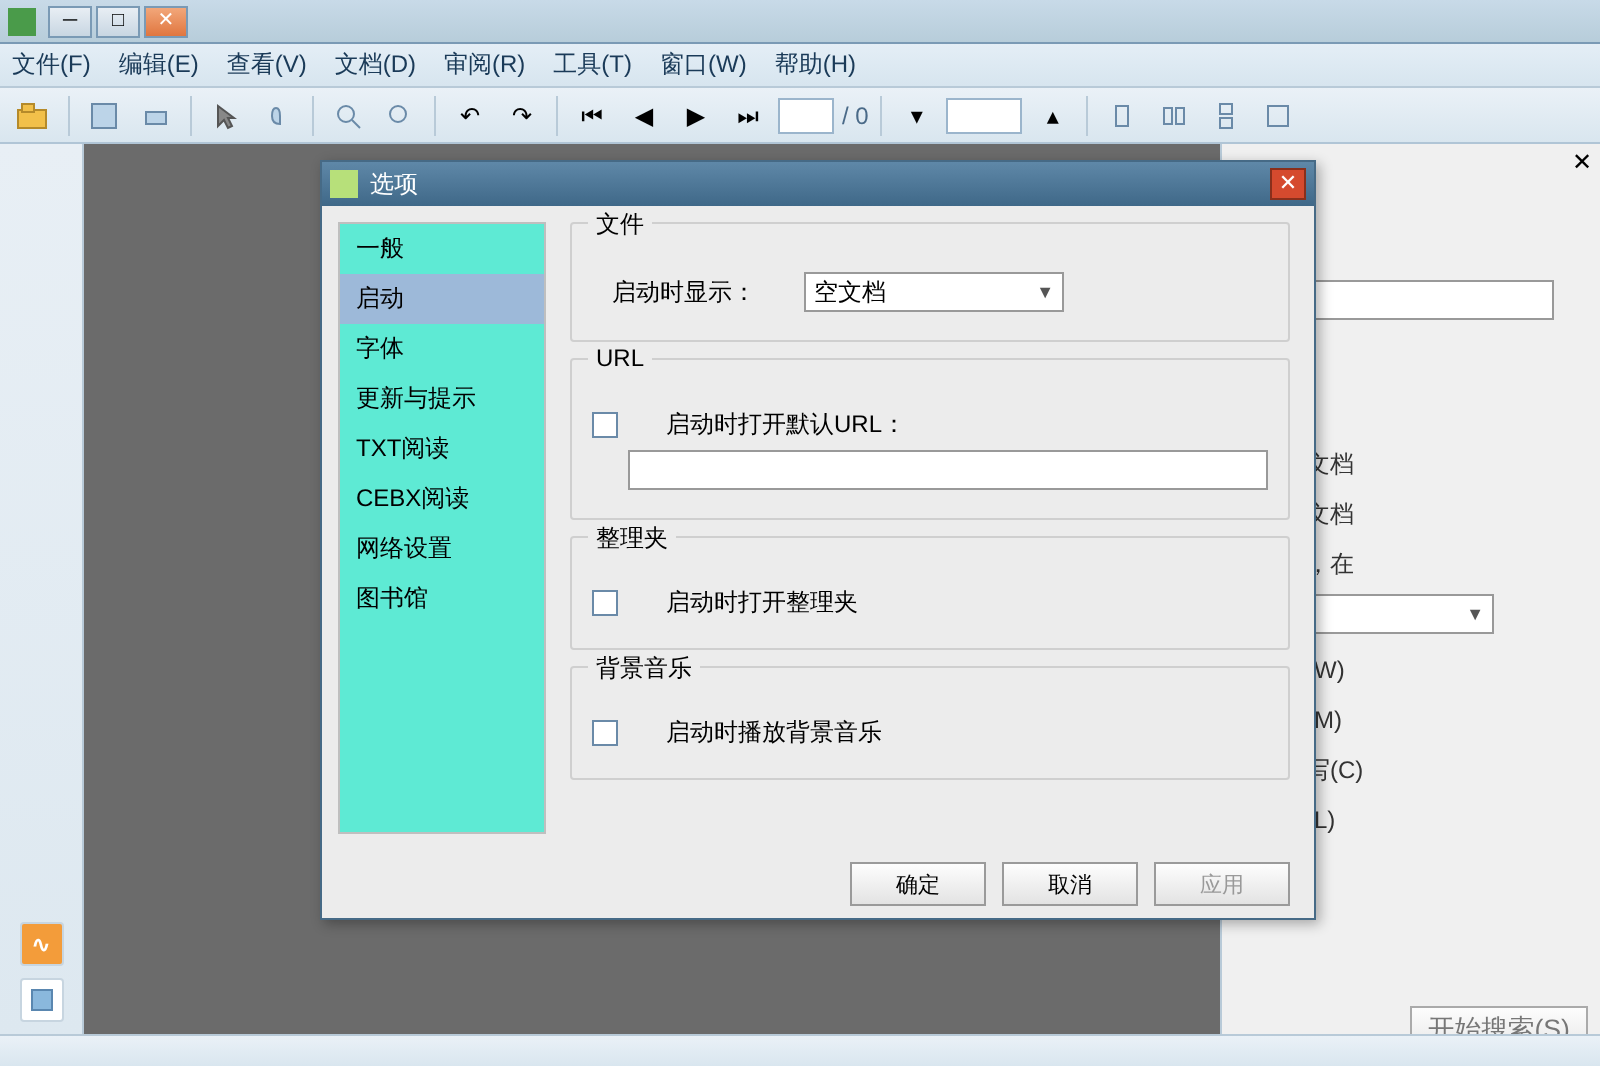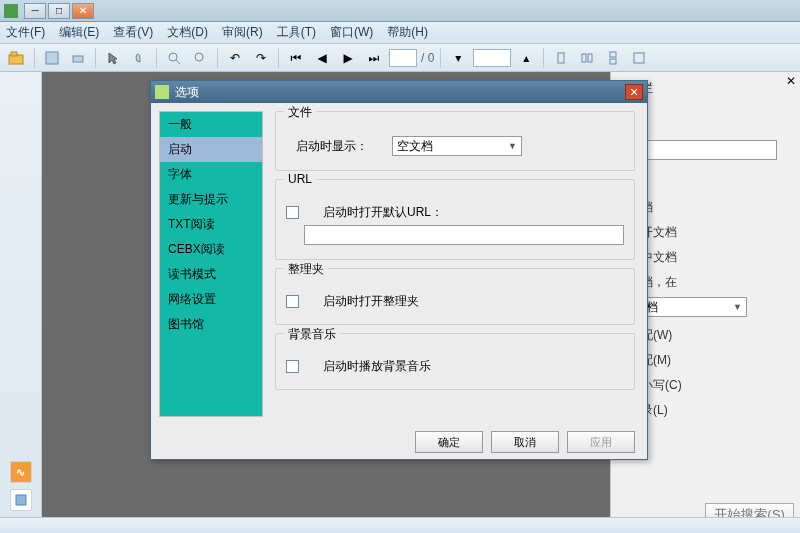--- a/index.html
+++ b/index.html
@@ -33,27 +33,27 @@
 .right-panel .close-x { position: absolute; top: 2px; right: 4px; cursor: pointer; font-size: 12px; }
 .rp-input { width: 160px; height: 20px; border: 1px solid #999; background: #fff; margin: 18px 0 10px; }
 .rp-item { padding: 4px 0; color: #333; }
 .rp-select { width: 155px; height: 20px; border: 1px solid #999; background: #fff; margin: 2px 0 6px; }
 .rp-button { float: right; margin-top: 80px; padding: 2px 8px; border: 1px solid #aaa; background: linear-gradient(#fdfdfd,#e7e7e7); color: #777; }
 
 
 .statusbar { position: absolute; bottom: 0; left: 0; right: 0; height: 16px; background: linear-gradient(#eaf1f7, #d9e6ef); border-top: 1px solid #b8cad8; }
 
 
-.dialog { position: absolute; left: 150px; top: 80px; width: 498px; height: 380px; background: #ececec; border: 1px solid #466a86; box-shadow: 2px 2px 6px rgba(0,0,0,.3); }
+.dialog { position: absolute; left: 160px; top: 80px; width: 498px; height: 380px; background: #ececec; border: 1px solid #466a86; box-shadow: 2px 2px 6px rgba(0,0,0,.3); }
 .dlg-title { height: 22px; background: linear-gradient(#5f88a8, #3f6888); color: #fff; display: flex; align-items: center; padding: 0 4px; font-size: 12px; }
 .dlg-title .dlg-icon { width: 14px; height: 14px; background: #b7e07a; margin-right: 6px; }
 .dlg-title .dlg-t { flex: 1; }
 .dlg-close { width: 18px; height: 16px; background: #d54a2e; color: #fff; text-align: center; line-height: 14px; cursor: pointer; font-size: 11px; border: 1px solid #8a2f1b; }
 .dlg-body { display: flex; height: 322px; }
-.dlg-nav { width: 106px; background: #14b8a6; border: 1px solid #bfbfbf; margin: 8px 0 8px 8px; overflow: auto; }
+.dlg-nav { width: 106px; background: #5eead4; border: 1px solid #bfbfbf; margin: 8px 0 8px 8px; overflow: auto; }
 .dlg-nav div { padding: 4px 8px; cursor: pointer; }
 .dlg-nav div.sel { background: #9db9d9; }
 .dlg-content { flex: 1; padding: 8px 12px 8px 12px; }
 .fieldset { border: 1px solid #cfcfcf; border-radius: 2px; margin-bottom: 8px; padding: 20px 10px 10px; position: relative; }
 .fieldset .legend { position: absolute; top: -8px; left: 8px; background: #ececec; padding: 0 4px; font-size: 12px; }
 .row { display: flex; align-items: center; gap: 24px; margin: 4px 0; }
 .combo { width: 130px; height: 20px; border: 1px solid #999; background: #fff; display: flex; align-items: center; justify-content: space-between; padding: 0 4px; }
 .combo .arrow { font-size: 9px; color: #555; }
 .chk { width: 13px; height: 13px; border: 1px solid #6a8aa8; background: #fff; }
 .text-input { width: 320px; height: 20px; border: 1px solid #999; background: #fff; }
@@ -208,21 +208,20 @@
     <div class="dlg-close">✕</div>
   </div>
   <div class="dlg-body">
     <div class="dlg-nav">
       <div>一般</div>
       <div class="sel">启动</div>
       <div>字体</div>
       <div>更新与提示</div>
       <div>TXT阅读</div>
       <div>CEBX阅读</div>
-      <div>读书模式</div>
       <div>网络设置</div>
       <div>图书馆</div>
     </div>
     <div class="dlg-content">
       <div class="fieldset">
         <div class="legend">文件</div>
         <div class="row">
           <span style="margin-left:10px">启动时显示：</span>
           <div class="combo">
             <span>空文档</span>

